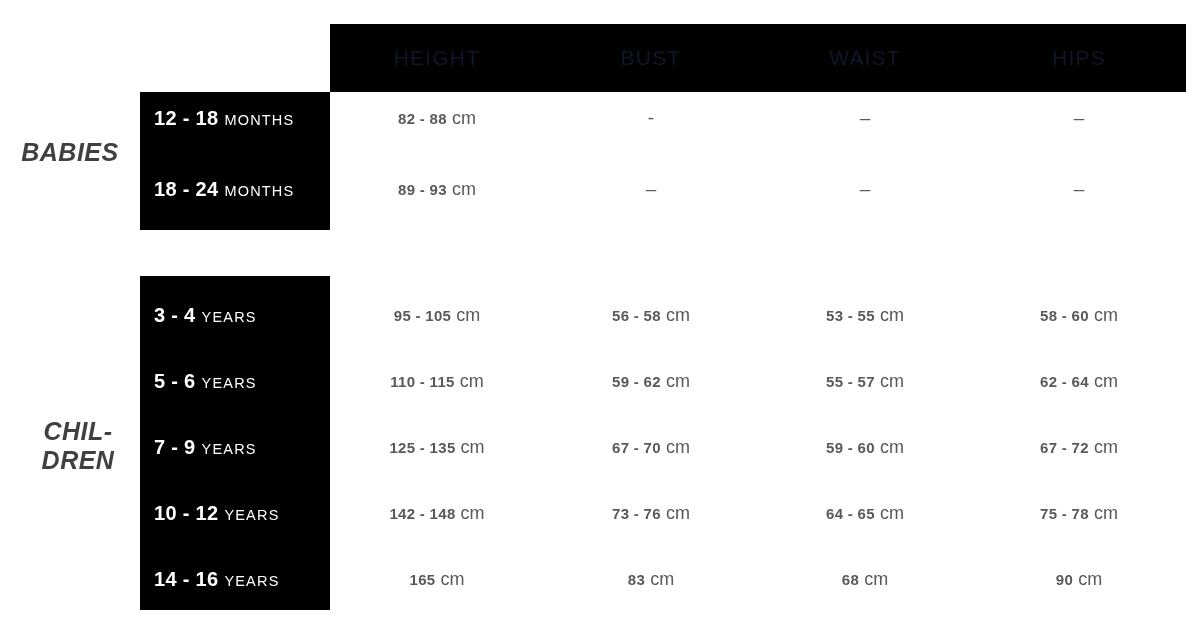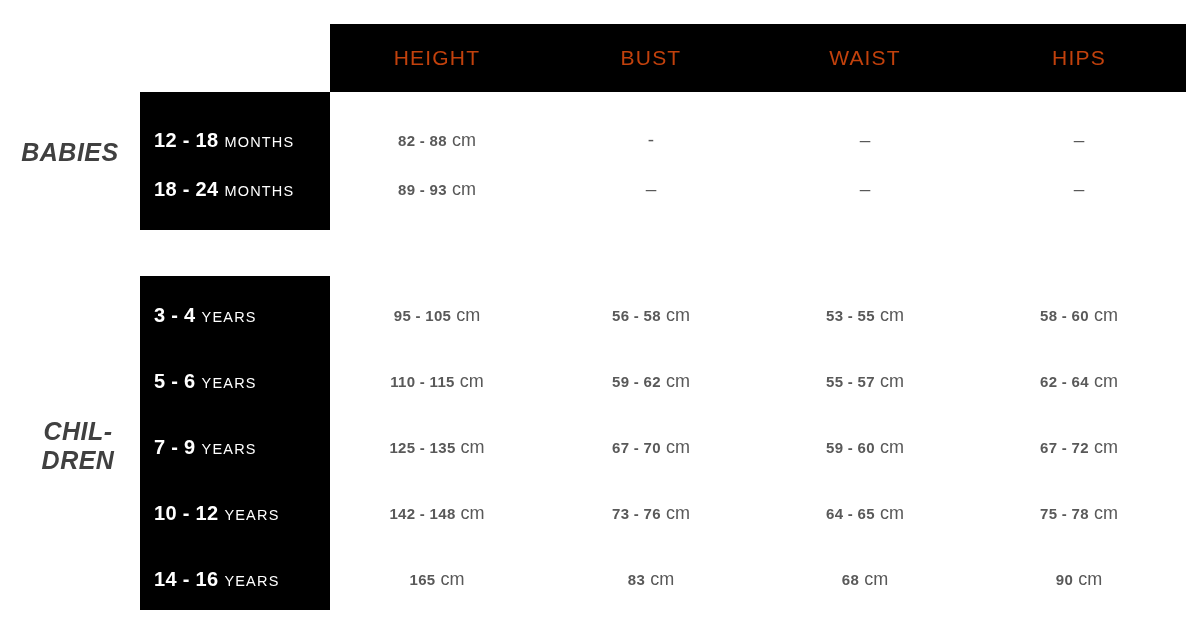--- a/index.html
+++ b/index.html
@@ -33,21 +33,21 @@
   .header-cols {
     position: absolute;
     left: 330px;
     top: 24px;
     width: 856px;
     height: 68px;
     display: flex;
   }
   .header-cell {
     flex: 1 1 0;
-    color: #c2410c;
+    color: #0f172a;
     font-size: 21px;
     letter-spacing: 1.2px;
     display: flex;
     align-items: center;
     justify-content: center;
     font-weight: 400;
   }
 
   
   .group-label {
@@ -151,21 +151,21 @@
     <div class="header-cell">HEIGHT</div>
     <div class="header-cell">BUST</div>
     <div class="header-cell">WAIST</div>
     <div class="header-cell">HIPS</div>
   </div>
 
   <div class="group-label" id="group-label-babies">BABIES</div>
 
   <div class="age-block" id="age-block-babies"></div>
 
-  <div class="row" style="top:112px;">
+  <div class="row" style="top:90px;">
     <div class="age-cell">
       <span class="age-num">12 - 18</span><span class="age-unit">MONTHS</span>
     </div>
     <div class="meas-cell">
       <span class="meas-val">82 - 88</span><span class="meas-unit">cm</span>
     </div>
     <div class="meas-cell">
       <span class="meas-dash">-</span>
     </div>
     <div class="meas-cell">

